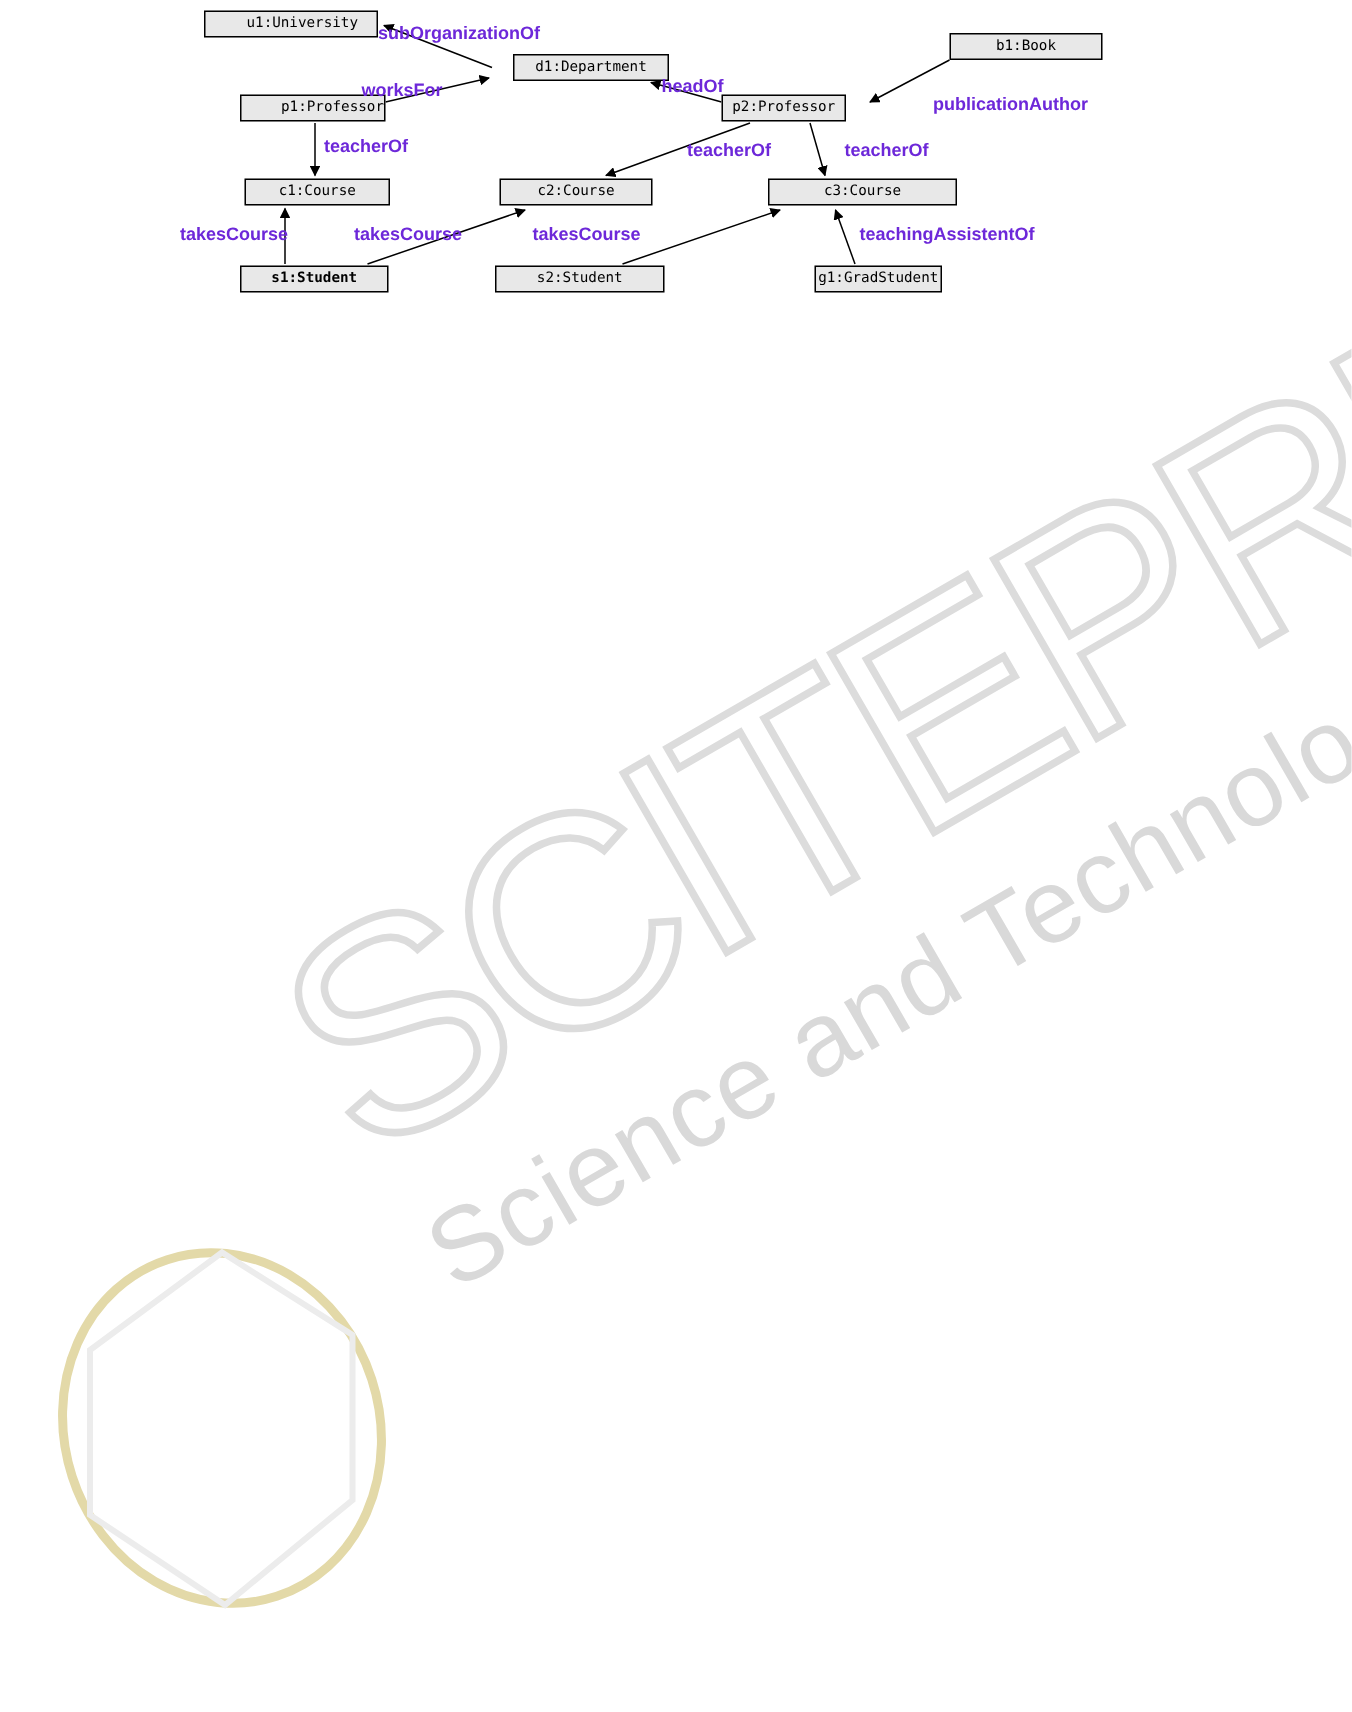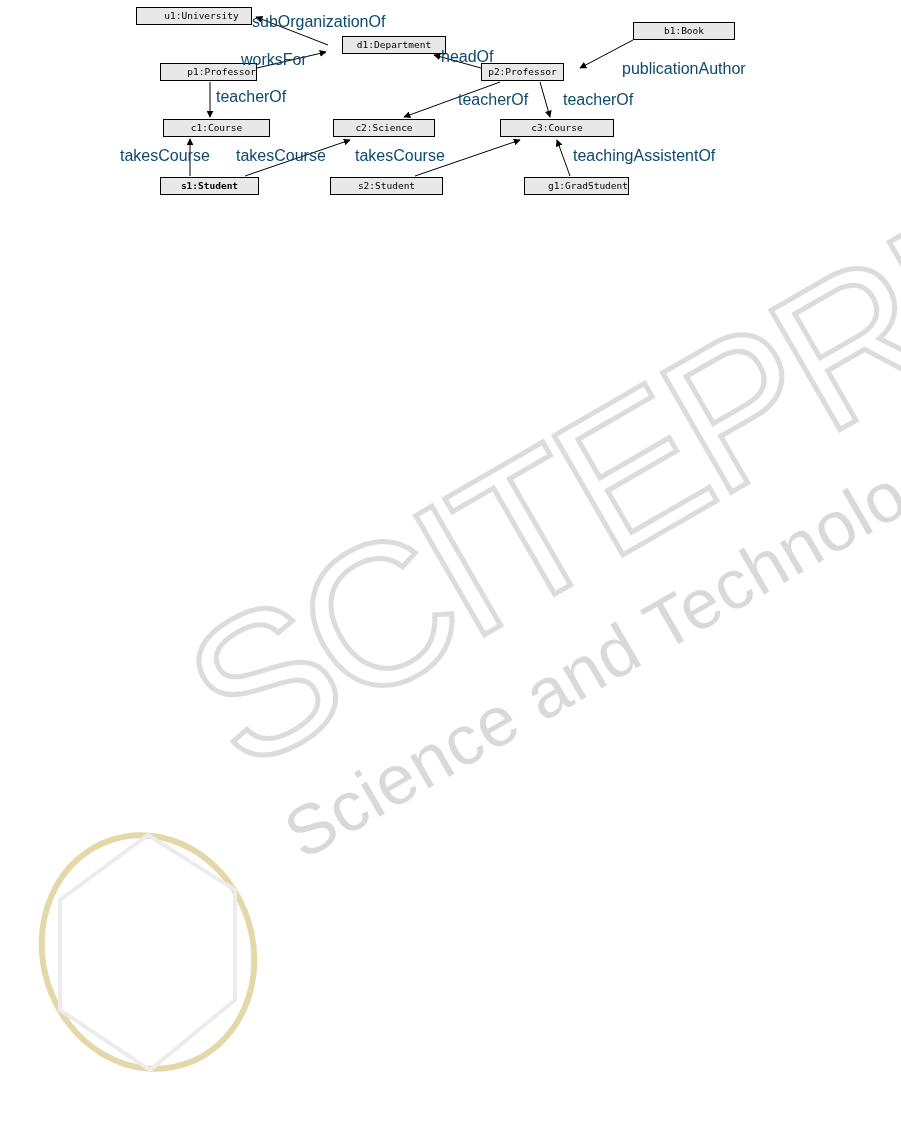--- a/index.html
+++ b/index.html
@@ -43,24 +43,25 @@
     color: #000000;
     text-align: center;
     line-height: 16px;
     height: 18px;
     white-space: nowrap;
     letter-spacing: 0px;
   }
   .edge-label {
     position: absolute;
     font-family: "Liberation Sans", sans-serif;
-    font-size: 16px;
-    color: #0c4a6e;
+    font-size: 12px;
+    color: #6d28d9;
     white-space: nowrap;
     line-height: 14px;
+    font-weight: bold;
   }
   svg.edges {
     position: absolute;
     left: 0; top: 0;
     width: 901px;
     height: 230px;
     overflow: visible;
   }
 </style>
 </head>
@@ -121,36 +122,36 @@
     </div>
     <div class="node" style="left: 633px; top: 22px; width: 102px;">
       <span>b1:Book</span>
     </div>
     <div class="node" style="left: 160px; top: 63px; width: 97px; text-align: right;">
       <span>p1:Professor</span>
     </div>
     <div class="node" style="left: 481px; top: 63px; width: 83px;">
       <span>p2:Professor</span>
     </div>
-    <div class="node" style="left: 163px; top: 119px; width: 107px;">
+    <div class="node" style="left: 163px; top: 119px; width: 97px;">
       <span>c1:Course</span>
     </div>
     <div class="node" style="left: 333px; top: 119px; width: 102px;">
-      <span>c2:Science</span>
+      <span>c2:Course</span>
     </div>
-    <div class="node" style="left: 500px; top: 119px; width: 114px;">
+    <div class="node" style="left: 512px; top: 119px; width: 126px;">
       <span>c3:Course</span>
     </div>
     <div class="node" style="left: 160px; top: 177px; width: 99px; font-weight: bold;">
       <span>s1:Student</span>
     </div>
     <div class="node" style="left: 330px; top: 177px; width: 113px;">
       <span>s2:Student</span>
     </div>
-    <div class="node" style="left: 524px; top: 177px; width: 105px; text-align: right;">
+    <div class="node" style="left: 543px; top: 177px; width: 85px;">
       <span>g1:GradStudent</span>
     </div>
 
     <div class="edge-label" style="left: 252px; top: 15px;">subOrganizationOf</div>
     <div class="edge-label" style="left: 241px; top: 53px;">worksFor</div>
     <div class="edge-label" style="left: 441px; top: 50px;">headOf</div>
     <div class="edge-label" style="left: 622px; top: 62px;">publicationAuthor</div>
     <div class="edge-label" style="left: 216px; top: 90px;">teacherOf</div>
     <div class="edge-label" style="left: 458px; top: 93px;">teacherOf</div>
     <div class="edge-label" style="left: 563px; top: 93px;">teacherOf</div>

